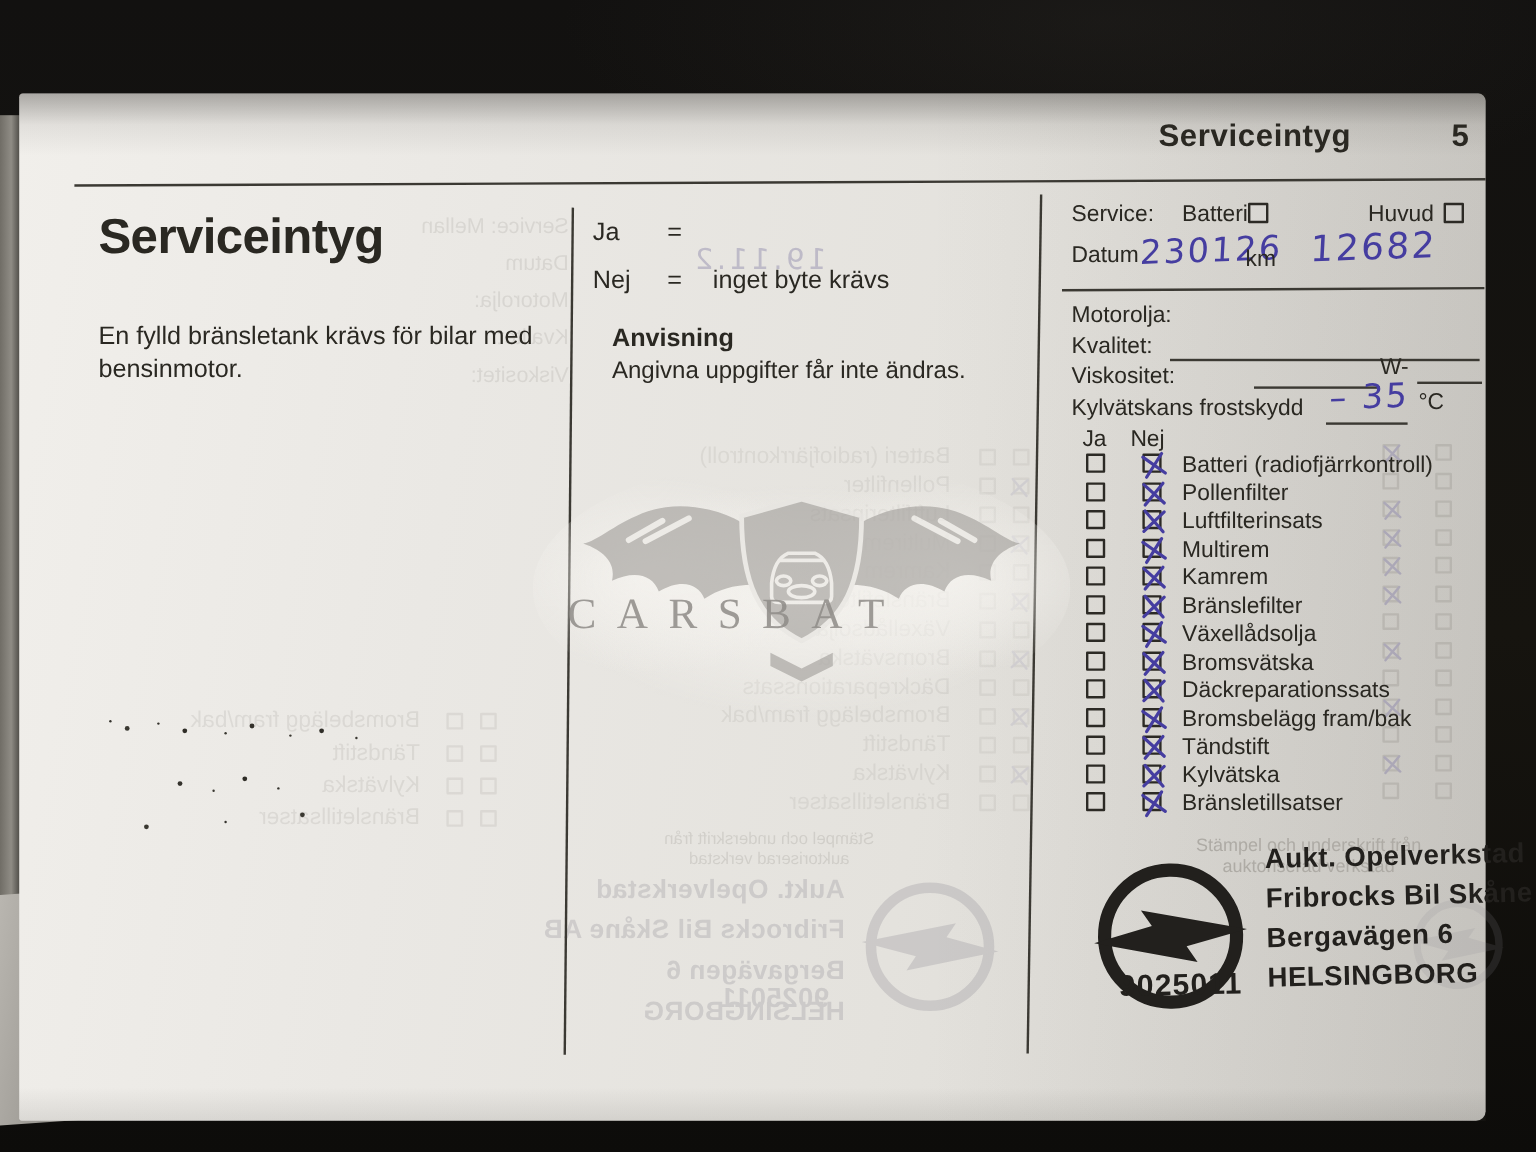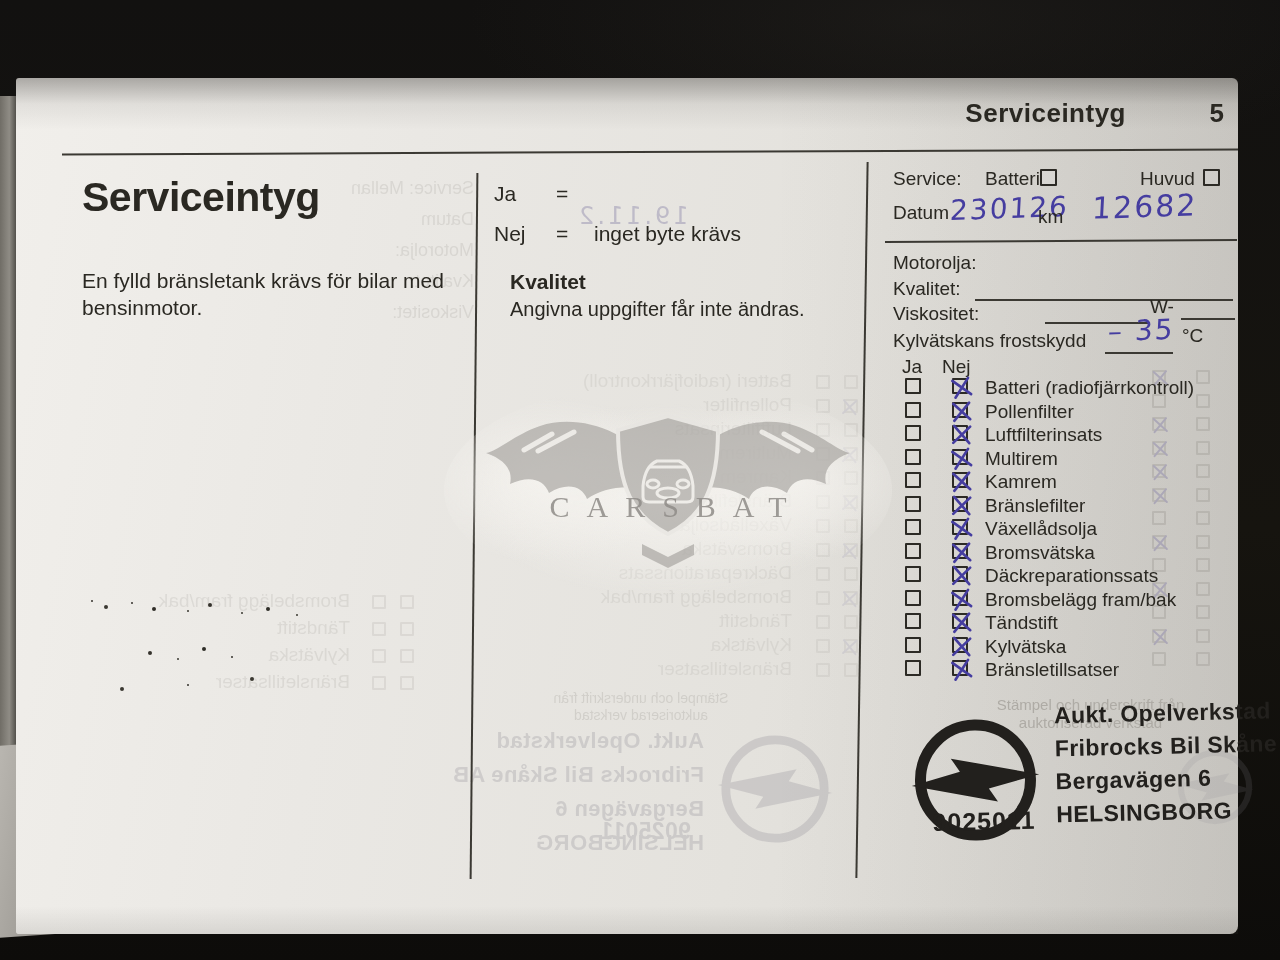--- a/index.html
+++ b/index.html
@@ -50,22 +50,22 @@
   .caption{position:absolute;left:95px;top:534px;width:235px;text-align:center;font-size:15px;line-height:18px;color:#aeaba5;}
   .stamp{position:absolute;left:18px;top:540px;width:344px;height:200px;transform:rotate(-1.3deg);color:#22201d;}
   .stamp-line{position:absolute;left:160px;font-size:23px;font-weight:bold;letter-spacing:.4px;white-space:nowrap;}
   .stamp-num{position:absolute;left:36px;top:103px;font-size:25px;font-weight:bold;letter-spacing:1px;}
   
   .watermark{position:absolute;left:440px;top:316px;width:424px;height:192px;pointer-events:none;}
   .wm-glow{position:absolute;inset:-12px;border-radius:50%;
     background:radial-gradient(45% 55% at 22% 45%, rgba(246,244,240,.75), transparent 70%),
                radial-gradient(45% 55% at 78% 45%, rgba(246,244,240,.75), transparent 70%),
                radial-gradient(60% 60% at 50% 55%, rgba(246,244,240,.85), transparent 75%);}
-  .wm-text{position:absolute;left:0;top:96px;width:100%;text-align:center;
-    font-family:"Liberation Serif",serif;font-size:30px;color:#8f8c88;letter-spacing:17px;text-indent:17px;opacity:.85;}
+  .wm-text{position:absolute;left:0;top:96px;width:100%;text-align:left;
+    font-family:"Liberation Serif",serif;font-size:36px;color:#8f8c88;letter-spacing:17px;text-indent:17px;opacity:.85;}
   
   .mirror{transform:scaleX(-1);}
   .ghost{color:#9d9a94;pointer-events:none;}
   .g-top-left{position:absolute;left:288px;top:100px;width:170px;opacity:.22;font-size:18px;}
   .g-top-left div{margin-bottom:10px;white-space:nowrap;}
   .g-bot-left{position:absolute;left:58px;top:512px;width:340px;opacity:.20;font-size:19px;}
   .g-bot-left .grow{position:relative;height:27px;white-space:nowrap;}
   .g-mid-list{position:absolute;left:482px;top:292px;width:360px;opacity:.17;font-size:19px;}
   .g-mid-list .grow{position:relative;height:24px;white-space:nowrap;}
   .gbox{display:inline-block;width:14px;height:14px;border:2px solid #a5a29c;border-radius:1px;vertical-align:-2px;margin-right:14px;position:relative;}
@@ -229,21 +229,21 @@
           <div class="def-row">
             <span>Ja</span>
             <span>=</span>
           </div>
           <div class="def-row">
             <span>Nej</span>
             <span>=</span>
             <span>inget byte krävs</span>
           </div>
         </div>
-      <div class="note-h">Kvalitet</div>
+      <div class="note-h">Anvisning</div>
       <div class="note-t">Angivna uppgifter får inte ändras.</div>
     </div>
 
     <div class="watermark">
       <div class="wm-glow"></div>
       <svg width="424" height="192" viewBox="0 0 424 180" style="position:absolute;left:0;top:-6px;opacity:.62;">
         <g fill="#a19e9a">
           <g id="wingL">
             <path d="M196 74 C172 34 120 20 84 32 C58 41 42 57 30 59 C50 66 57 77 54 90 C73 81 88 85 93 99 C111 88 126 92 131 105 C147 94 168 90 196 96 Z"></path>
           </g>

